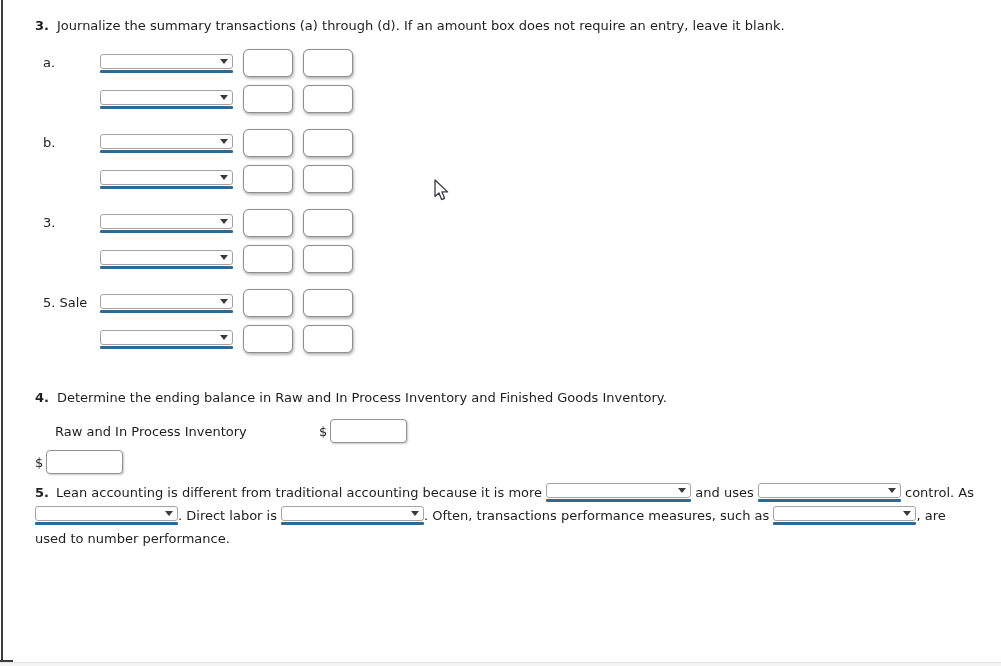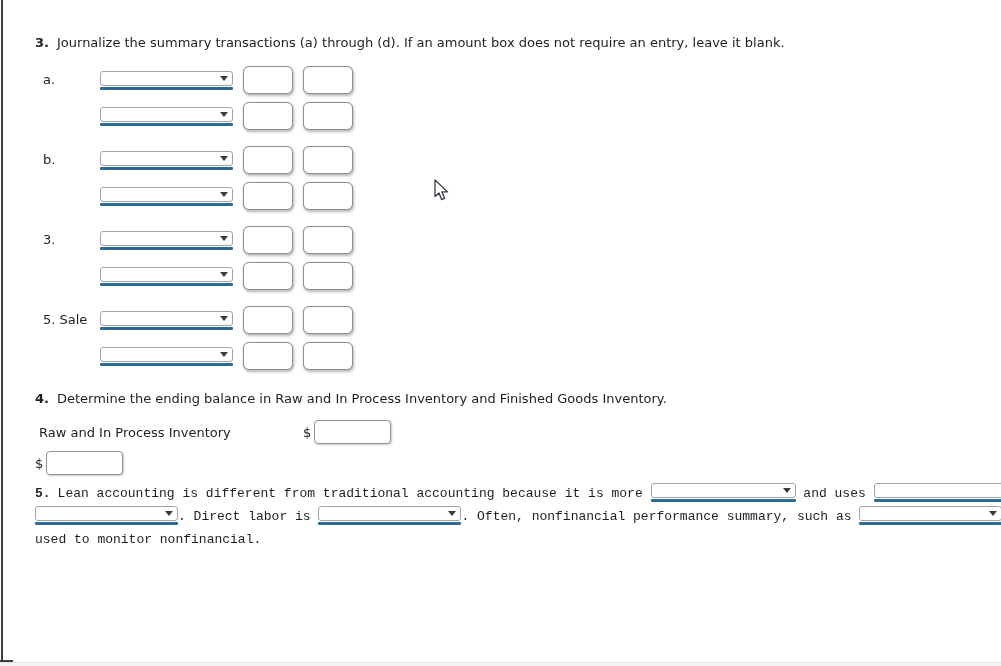--- a/index.html
+++ b/index.html
@@ -5,21 +5,21 @@
   * { margin:0; padding:0; box-sizing:border-box; }
   html,body { background:#fff; }
   .page {
     position:relative; width:1001px; height:666px; background:#ffffff;
     font-family:"DejaVu Sans","Liberation Sans",sans-serif;
     font-size:13px; color:#1e1e1e; overflow:hidden;
   }
   .frame-left { position:absolute; left:1px; top:0; width:2px; height:661px; background:#3c3c3c; }
   .frame-corner { position:absolute; left:0; top:660px; width:13px; height:4px; background:#3c3c3c; }
   .bottom-strip { position:absolute; left:0; top:662px; width:1001px; height:4px; background:#f3f3f3; border-top:1px solid #e4e4e4; }
-  .content { position:absolute; left:35px; top:35px; width:960px; }
+  .content { position:absolute; left:35px; top:18px; width:960px; }
 
   .q-heading { line-height:16px; margin-bottom:14px; }
   .bold-num { font-weight:bold; margin-right:8px; }
 
   
   .group { display:flex; align-items:flex-start; margin-bottom:14px; }
   .group-label { width:65px; padding-left:8px; padding-top:7px; }
   .group-rows { display:flex; flex-direction:column; gap:6px; }
   .jrow { display:flex; align-items:center; gap:10px; height:30px; }
 
@@ -27,30 +27,30 @@
   .dd { display:flex; flex-direction:column; width:133px; }
   .dd-box { height:15px; border:1px solid #a3a3a3; border-radius:3px; background:#fff; position:relative; }
   .dd-arrow { position:absolute; right:4px; top:4px; width:0; height:0;
     border-left:4px solid transparent; border-right:4px solid transparent; border-top:5px solid #3b3b3b; }
   .dd-underline { height:3px; background:#2d6b96; margin-top:1px; border-radius:1px; }
 
   .amount-input { width:50px; height:28px; border:1px solid #8f8f8f; border-radius:6px;
     box-shadow:1px 2px 3px rgba(0,0,0,0.28), 0 0 1px rgba(0,0,0,0.2); background:#fff; outline:none;
     font-family:inherit; font-size:13px; padding:0 4px; }
 
-  .q4-heading { margin-top:20px; margin-bottom:13px; line-height:16px; }
+  .q4-heading { margin-top:36px; margin-bottom:13px; line-height:16px; }
   .inv-row { display:flex; align-items:center; height:24px; margin-bottom:7px; }
-  .inv-label { width:264px; margin-left:4px; }
+  .inv-label { width:264px; margin-left:20px; }
   .currency { margin-right:3px; }
   .inv-input { width:77px; height:24px; border:1px solid #939393; border-radius:4px;
     box-shadow:1px 1px 2px rgba(0,0,0,0.22); background:#fff; outline:none;
     font-family:inherit; font-size:13px; padding:0 4px; }
 
   .q5 { margin-top:7px; }
-  .q5-line { line-height:23px; height:23px; white-space:nowrap;font-family:Liberation Mono, monospace; }
+  .q5-line { line-height:23px; height:23px; white-space:nowrap; }
   .dd-inline { display:inline-block; width:143px; vertical-align:middle; margin-bottom:2px; }
   .dd-inline.w145 { width:145px; }
   .bold-num5 { font-weight:bold; margin-right:7px; }
 
   .cursor { position:absolute; left:431px; top:179px; pointer-events:none; }
 </style>
 </head>
 <body>
 
 <div class="page">
@@ -189,26 +189,26 @@
               <span class="dd-arrow"></span>
             </span><span class="dd-underline" style="display:block"></span></span>
         <span>control. As</span></div>
 
 
       <div class="q5-line"><span class="dd-inline"><span class="dd-box" style="display:block">
               <span class="dd-arrow"></span>
             </span><span class="dd-underline" style="display:block"></span></span><span>. Direct labor is</span>
         <span class="dd-inline"><span class="dd-box" style="display:block">
               <span class="dd-arrow"></span>
-            </span><span class="dd-underline" style="display:block"></span></span><span>. Often, nonfinancial performance summary, such as</span>
+            </span><span class="dd-underline" style="display:block"></span></span><span>. Often, transactions performance measures, such as</span>
         <span class="dd-inline"><span class="dd-box" style="display:block">
               <span class="dd-arrow"></span>
             </span><span class="dd-underline" style="display:block"></span></span><span>, are</span></div>
 
-      <div class="q5-line"><span>used to monitor nonfinancial.</span></div>
+      <div class="q5-line"><span>used to number performance.</span></div>
     </div>
 
   </div>
 
   <svg class="cursor" width="20" height="23" viewBox="0 0 20 23">
     <path d="M4 1 L4 17.5 L8 14 L10.6 20.6 L13.6 19.3 L11 12.9 L16.6 12.9 Z" fill="#ffffff" stroke="#3a3a44" stroke-width="1.3" stroke-linejoin="round"></path>
   </svg>
 </div>
 
 </body></html>

